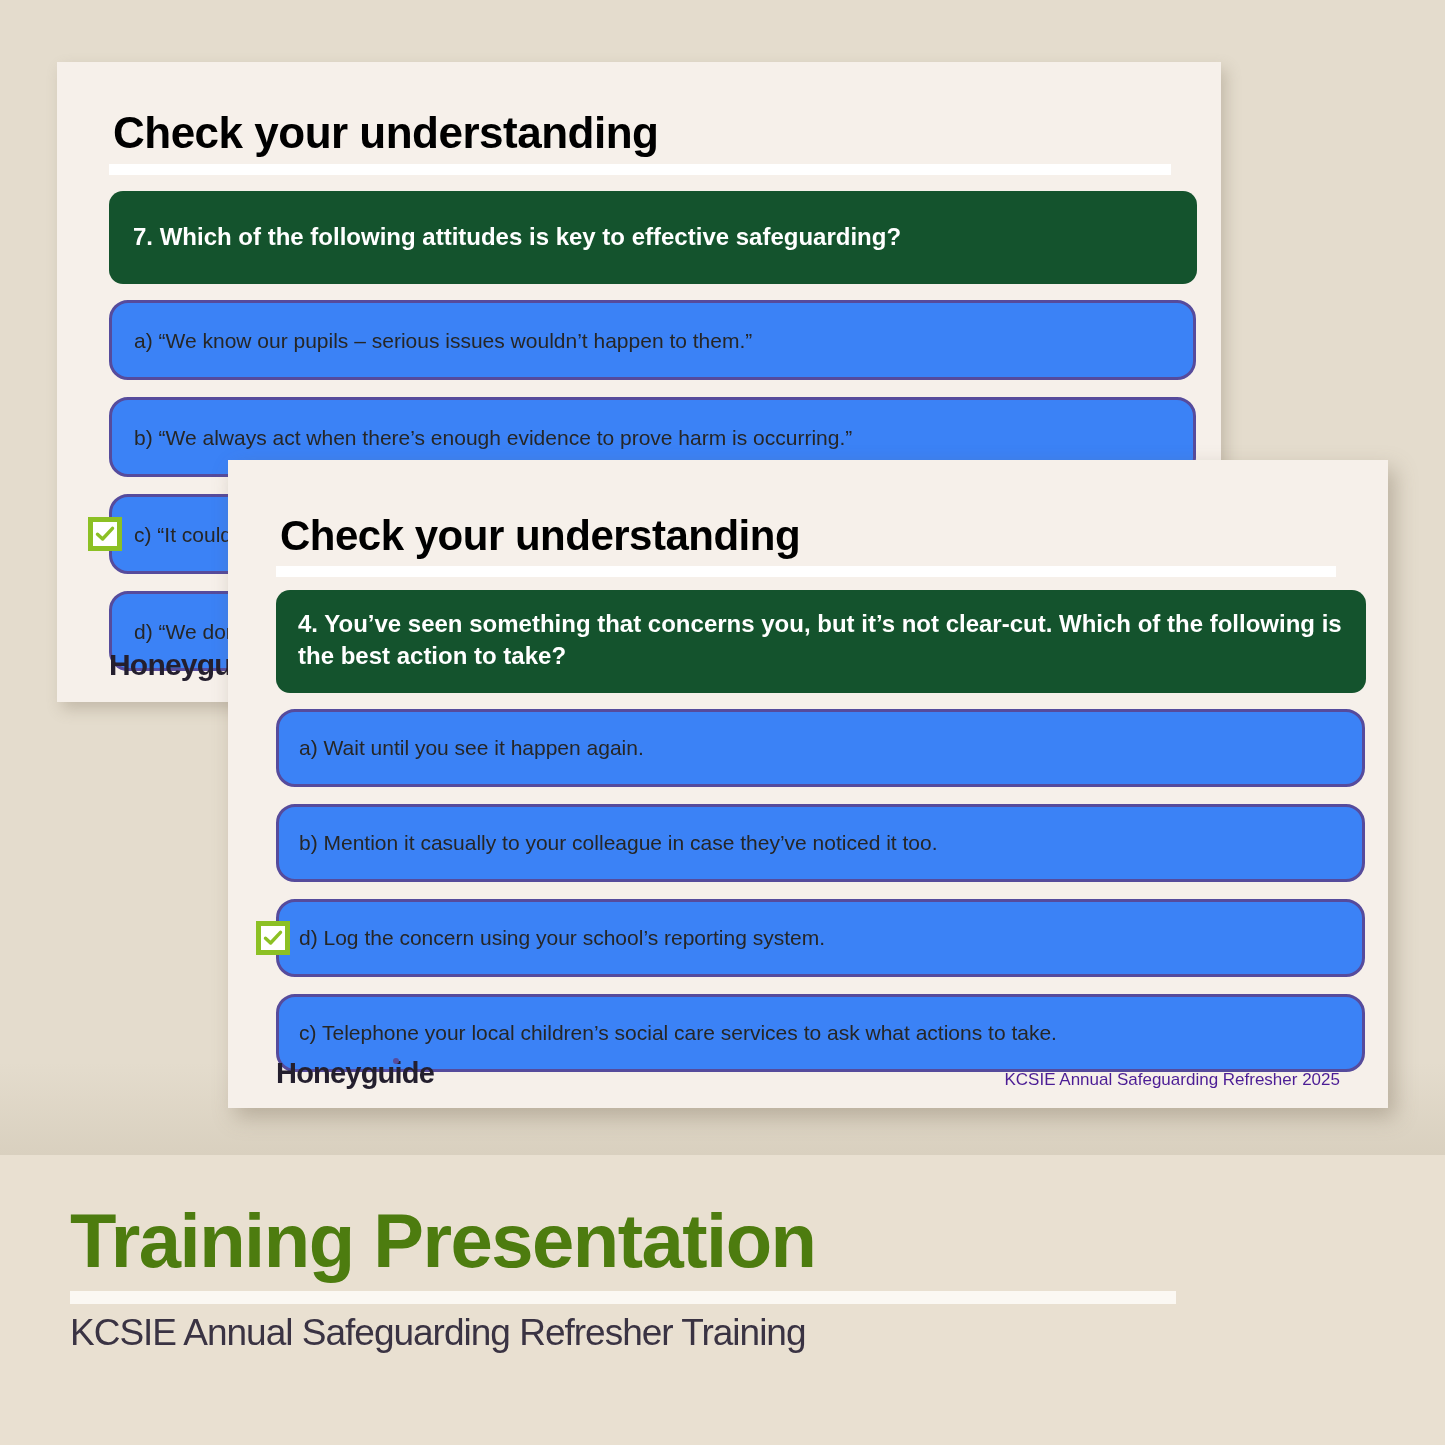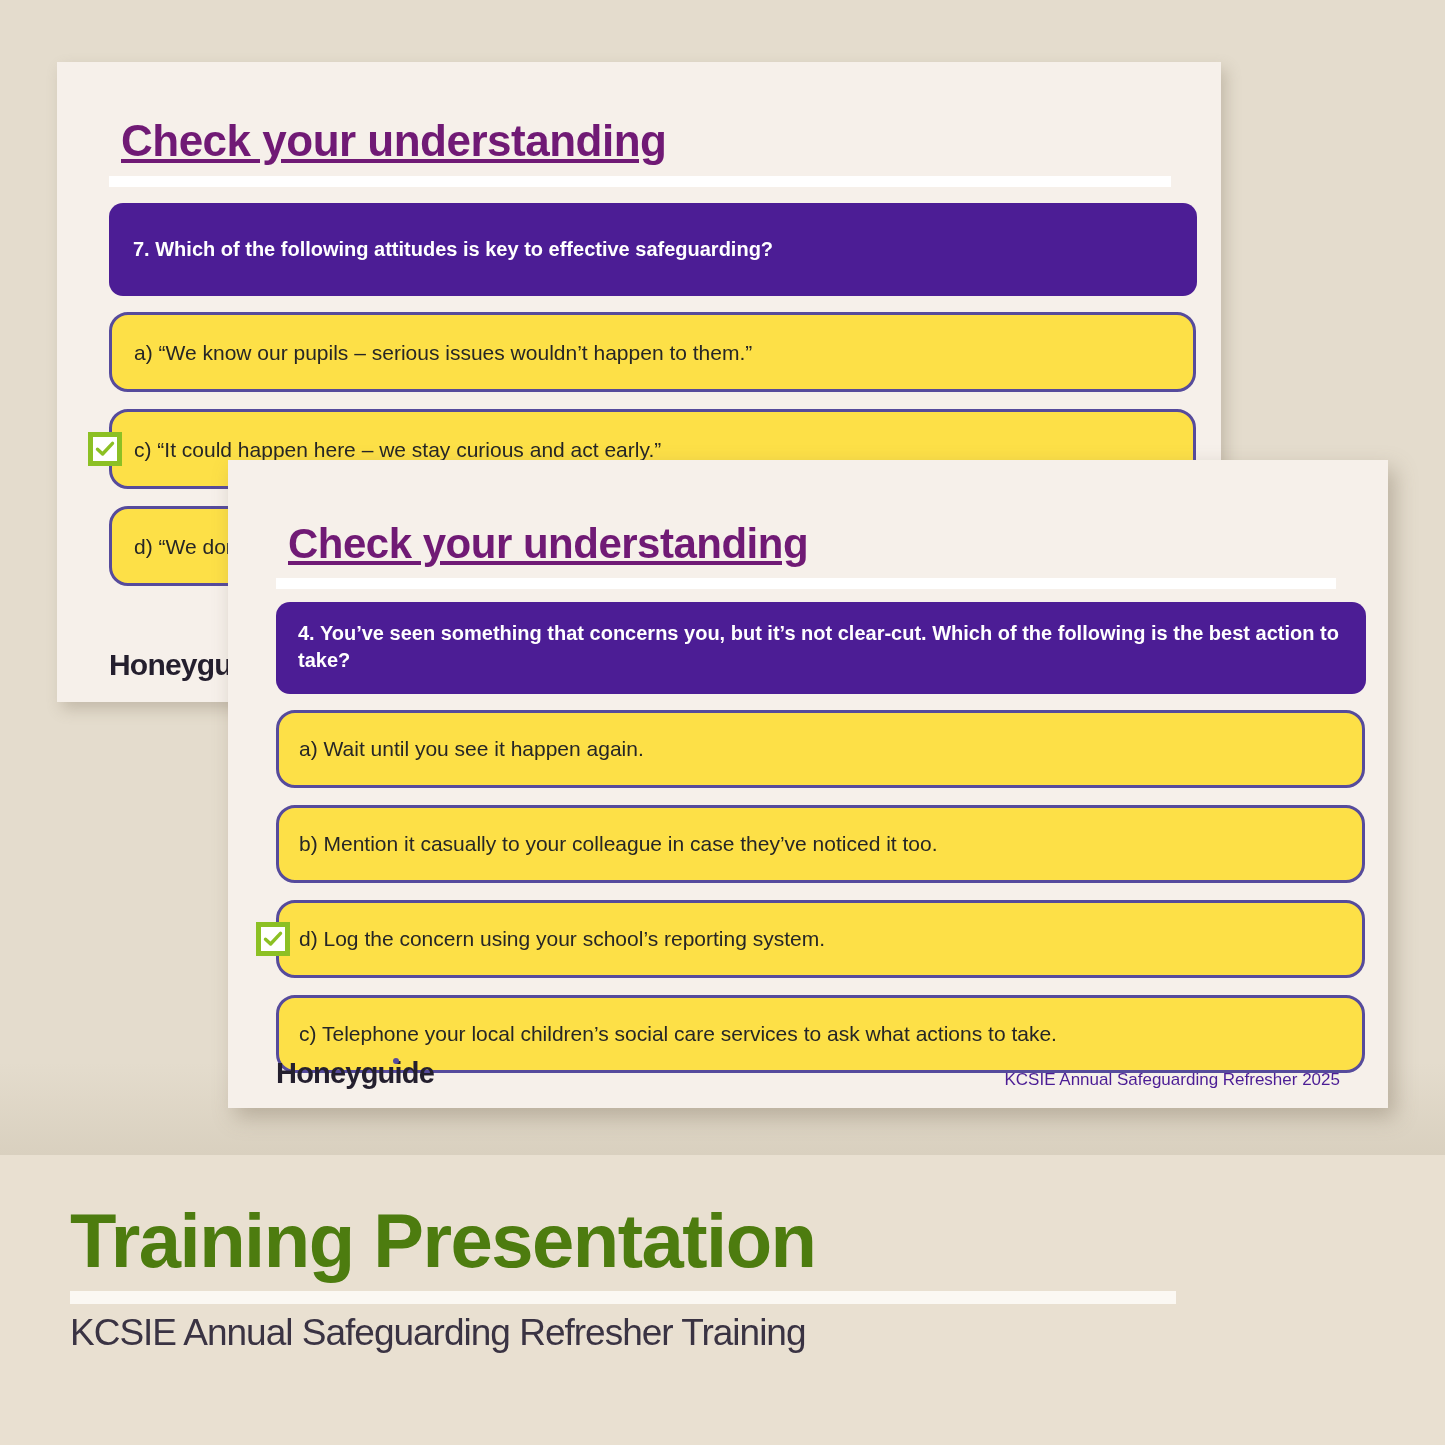--- a/index.html
+++ b/index.html
@@ -51,43 +51,42 @@
     width: 1160px;
     height: 648px;
     padding: 50px 48px 0 48px;
     box-shadow: 7px 9px 20px rgba(110,95,75,0.35);
     z-index: 2;
   }
 
   .slide-title {
     font-size: 44px;
     font-weight: bold;
-    color: #701a75;
+    color: #000000;
     letter-spacing: -0.5px;
     line-height: 1.05;
-    margin: 12px;
+    margin: 4px;
     white-space: nowrap;
-    text-decoration: underline;
   }
   #slide-front .slide-title { font-size: 42px; }
 
   .title-rule {
     height: 11px;
     background: #ffffff;
     margin-top: 8px;
     margin-bottom: 16px;
   }
   #slide-back .title-rule { width: 1062px; }
   #slide-front .title-rule { width: 1060px; margin-bottom: 13px; }
 
   .question-bar {
-    background: #4c1d95;
+    background: #14532d;
     border-radius: 14px;
     color: #ffffff;
-    font-size: 20px;
+    font-size: 24px;
     font-weight: bold;
     line-height: 1.35;
     padding: 26px 26px 26px 24px;
     box-sizing: border-box;
     display: flex;
     align-items: center;
   }
   #slide-back .question-bar {
     width: 1088px;
     height: 93px;
@@ -104,21 +103,21 @@
     display: flex;
     flex-direction: column;
   }
   #slide-back .options { gap: 17px; }
   #slide-front .options { gap: 17px; }
 
   .option {
     position: relative;
     border: 3px solid #564b9c;
     border-radius: 19px;
-    background: #fde047;
+    background: #3b82f6;
     box-sizing: border-box;
     display: flex;
     align-items: center;
     font-size: 21px;
     color: #262626;
     line-height: 1.3;
   }
   #slide-back .option {
     width: 1087px;
     height: 80px;
@@ -234,20 +233,23 @@
 
     <div class="question-bar">
       <span>7. Which of the following attitudes is key to effective safeguarding?</span>
     </div>
 
     <div class="options">
       <div class="option">
         <span>a) “We know our pupils – serious issues wouldn’t happen to them.”</span>
       </div>
       <div class="option">
+        <span>b) “We always act when there’s enough evidence to prove harm is occurring.”</span>
+      </div>
+      <div class="option">
         <span class="check-badge">
           <svg width="20" height="20" viewBox="0 0 20 20" aria-hidden="true">
             <path d="M2.5 10.2 L7.6 15 L17.5 4.3" fill="none" stroke="#8cc024" stroke-width="3.4" stroke-linecap="round" stroke-linejoin="round"></path>
           </svg>
         </span>
         <span>c) “It could happen here – we stay curious and act early.”</span>
       </div>
       <div class="option">
         <span>d) “We don’t need to worry – the DSL handles safeguarding.”</span>
       </div>

